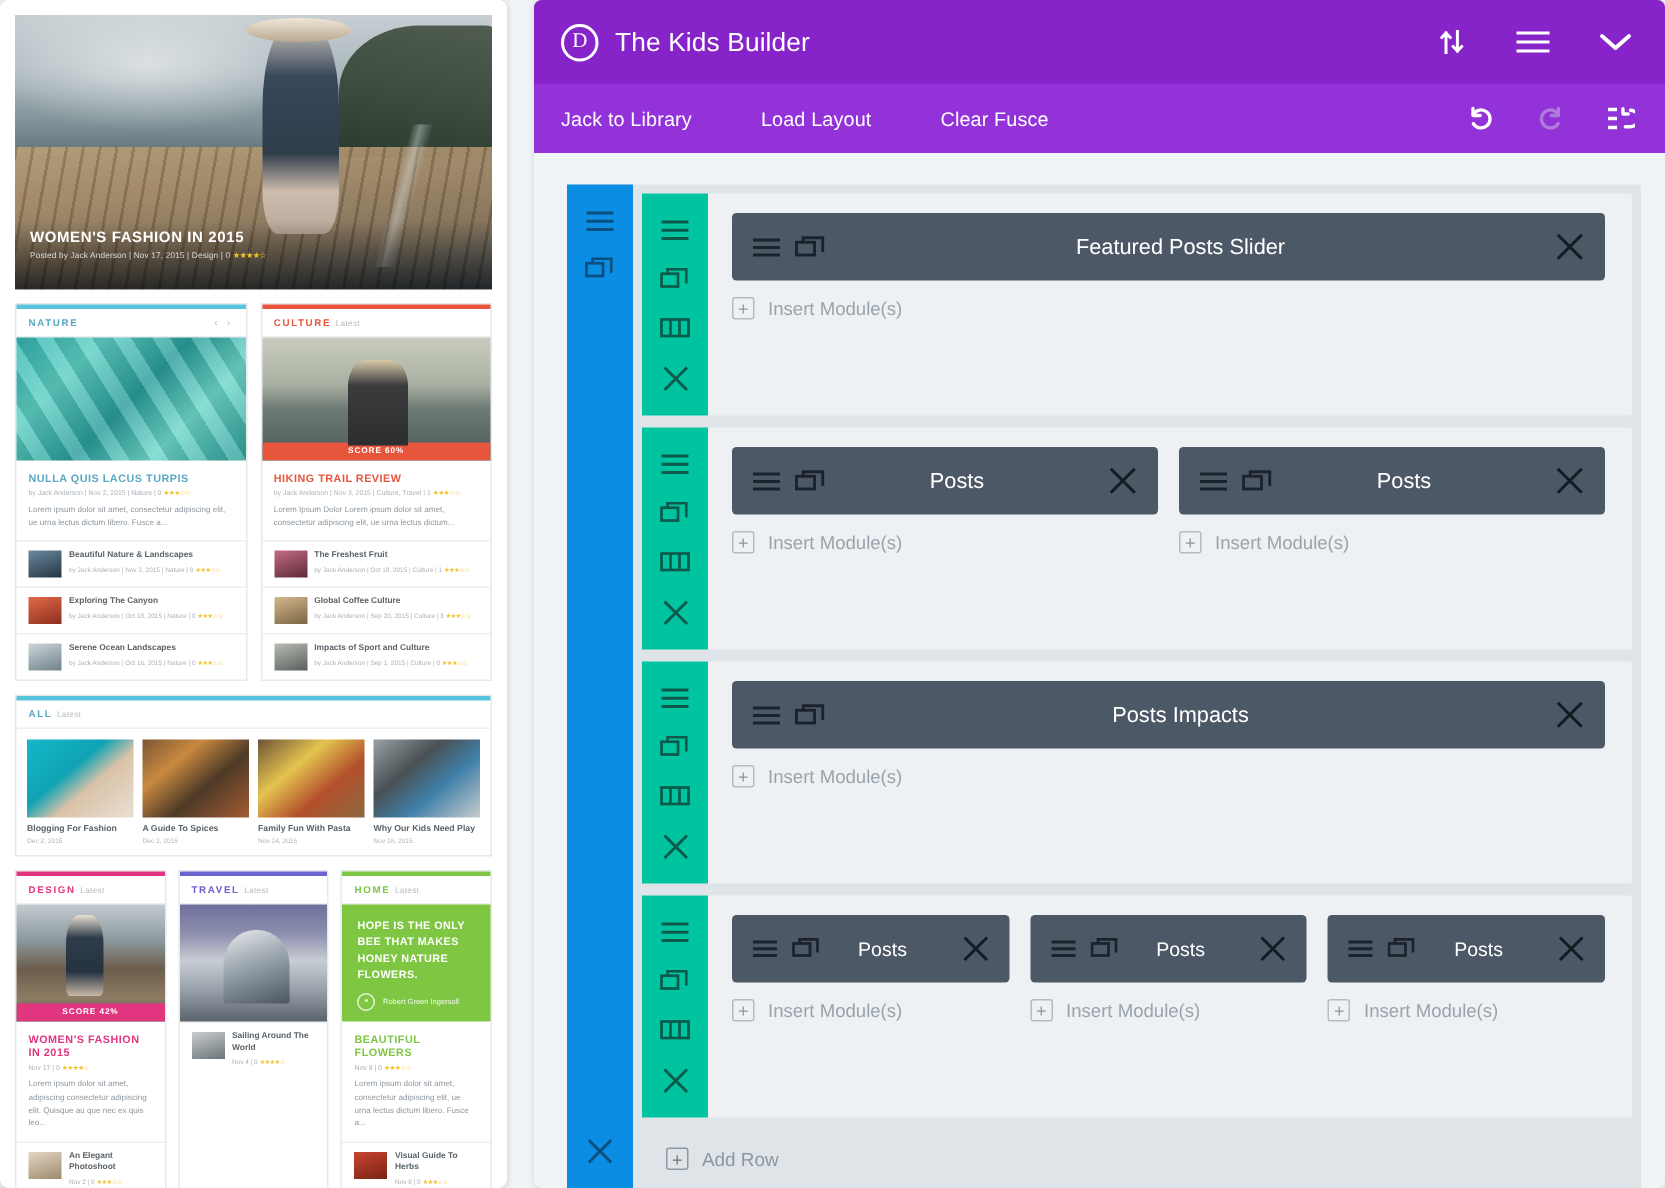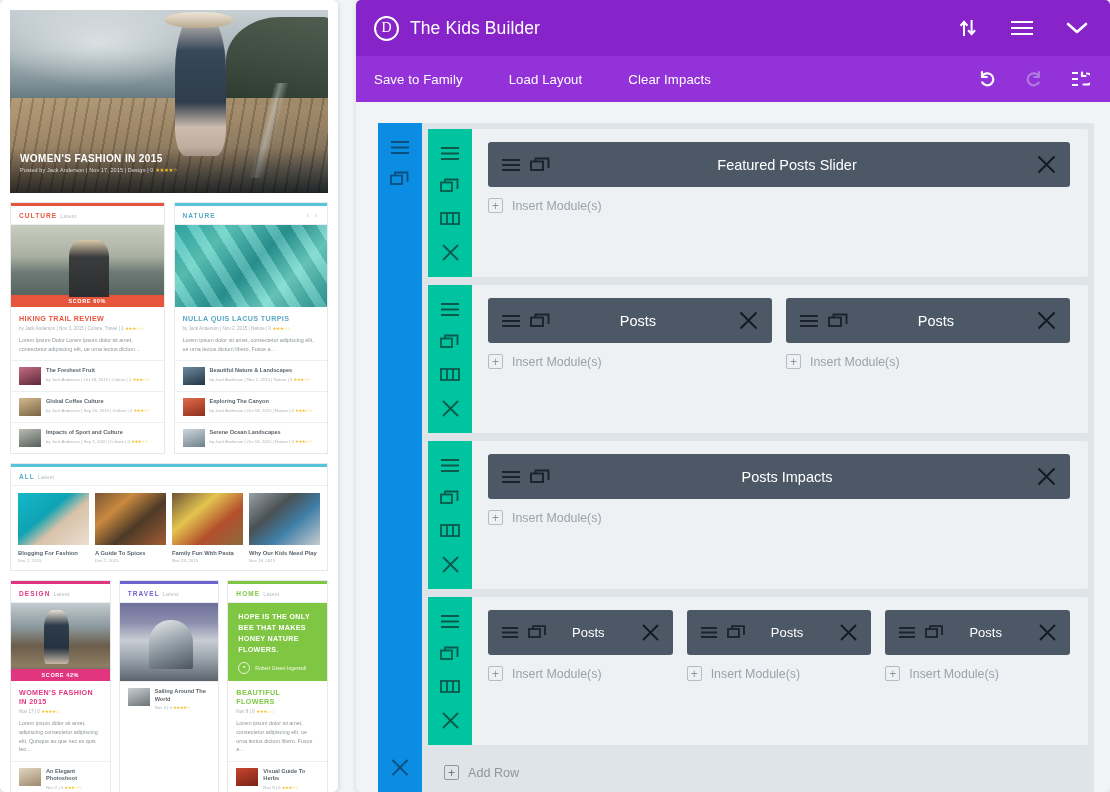--- a/index.html
+++ b/index.html
@@ -251,20 +251,67 @@
           <div class="hero-meta">
             <span>Posted by Jack Anderson | Nov 17, 2015 | Design | 0</span>
             <span class="stars">★★★★☆</span>
           </div>
         </div>
       </div>
 
       <div class="two-col">
 
         <div class="card">
+          <div class="card-top c-blue"></div>
+          <div class="card-head">
+            <div class="cat blue">NATURE</div>
+            <div class="arrows">‹ ›</div>
+          </div>
+          <div class="thumb t-agave"></div>
+          <div class="post-body">
+            <div class="post-title pt-blue">NULLA QUIS LACUS TURPIS</div>
+            <div class="post-meta">
+              <span>by Jack Anderson | Nov 2, 2015 | Nature | 0</span>
+              <span class="stars">★★★☆☆</span>
+            </div>
+            <div class="post-ex">Lorem ipsum dolor sit amet, consectetur adipiscing elit, ue urna lectus dictum libero. Fusce a...</div>
+          </div>
+          <div class="mini">
+            <div class="mini-img m1"></div>
+            <div>
+              <div class="mini-t">Beautiful Nature &amp; Landscapes</div>
+              <div class="mini-m">
+                <span>by Jack Anderson | Nov 2, 2015 | Nature | 0</span>
+                <span class="stars">★★★☆☆</span>
+              </div>
+            </div>
+          </div>
+          <div class="mini">
+            <div class="mini-img m2"></div>
+            <div>
+              <div class="mini-t">Exploring The Canyon</div>
+              <div class="mini-m">
+                <span>by Jack Anderson | Oct 18, 2015 | Nature | 0</span>
+                <span class="stars">★★★☆☆</span>
+              </div>
+            </div>
+          </div>
+          <div class="mini">
+            <div class="mini-img m3"></div>
+            <div>
+              <div class="mini-t">Serene Ocean Landscapes</div>
+              <div class="mini-m">
+                <span>by Jack Anderson | Oct 16, 2015 | Nature | 0</span>
+                <span class="stars">★★★☆☆</span>
+              </div>
+            </div>
+          </div>
+        </div>
+
+        <div class="card">
           <div class="card-top c-red"></div>
           <div class="card-head">
             <div class="cat red">
               <span>CULTURE</span><span class="cat-sub">Latest</span>
             </div>
           </div>
           <div class="thumb t-hike">
             <div class="play"></div>
             <div class="score">SCORE 60%</div>
           </div>
@@ -295,67 +342,20 @@
                 <span class="stars">★★★☆☆</span>
               </div>
             </div>
           </div>
           <div class="mini">
             <div class="mini-img m6"></div>
             <div>
               <div class="mini-t">Impacts of Sport and Culture</div>
               <div class="mini-m">
                 <span>by Jack Anderson | Sep 1, 2015 | Culture | 0</span>
-                <span class="stars">★★★☆☆</span>
-              </div>
-            </div>
-          </div>
-        </div>
-
-        <div class="card">
-          <div class="card-top c-blue"></div>
-          <div class="card-head">
-            <div class="cat blue">NATURE</div>
-            <div class="arrows">‹ ›</div>
-          </div>
-          <div class="thumb t-agave"></div>
-          <div class="post-body">
-            <div class="post-title pt-blue">NULLA QUIS LACUS TURPIS</div>
-            <div class="post-meta">
-              <span>by Jack Anderson | Nov 2, 2015 | Nature | 0</span>
-              <span class="stars">★★★☆☆</span>
-            </div>
-            <div class="post-ex">Lorem ipsum dolor sit amet, consectetur adipiscing elit, ue urna lectus dictum libero. Fusce a...</div>
-          </div>
-          <div class="mini">
-            <div class="mini-img m1"></div>
-            <div>
-              <div class="mini-t">Beautiful Nature &amp; Landscapes</div>
-              <div class="mini-m">
-                <span>by Jack Anderson | Nov 2, 2015 | Nature | 0</span>
-                <span class="stars">★★★☆☆</span>
-              </div>
-            </div>
-          </div>
-          <div class="mini">
-            <div class="mini-img m2"></div>
-            <div>
-              <div class="mini-t">Exploring The Canyon</div>
-              <div class="mini-m">
-                <span>by Jack Anderson | Oct 18, 2015 | Nature | 0</span>
-                <span class="stars">★★★☆☆</span>
-              </div>
-            </div>
-          </div>
-          <div class="mini">
-            <div class="mini-img m3"></div>
-            <div>
-              <div class="mini-t">Serene Ocean Landscapes</div>
-              <div class="mini-m">
-                <span>by Jack Anderson | Oct 16, 2015 | Nature | 0</span>
                 <span class="stars">★★★☆☆</span>
               </div>
             </div>
           </div>
         </div>
       </div>
 
       <div class="all-card">
         <div class="card-top c-blue"></div>
         <div class="card-head">
@@ -499,23 +499,23 @@
         </div>
         <div class="hi">
           <svg width="22" height="14" viewBox="0 0 22 14">
             <path d="M2 3 L11 11 L20 3" stroke="#fff" stroke-width="2.6" fill="none" stroke-linecap="round" stroke-linejoin="round"></path>
           </svg>
         </div>
       </div>
     </div>
 
     <div class="b-subbar">
-      <div class="sb-link">Save to Family</div>
+      <div class="sb-link">Jack to Library</div>
       <div class="sb-link">Load Layout</div>
-      <div class="sb-link">Clear Impacts</div>
+      <div class="sb-link">Clear Fusce</div>
       <div class="sb-icons">
         <div class="hi">
           <svg width="19" height="19" viewBox="0 0 19 19">
             <path d="M4.2 6.2 A6 6 0 1 1 4.2 12.4" stroke="#ffffff" stroke-width="2.2" fill="none" stroke-linecap="round"></path>
             <path d="M4 2.2 V7 H8.8" stroke="#ffffff" stroke-width="2.2" fill="none" stroke-linecap="round" stroke-linejoin="round"></path>
           </svg>
         </div>
         <div class="hi">
           <svg width="19" height="19" viewBox="0 0 19 19">
             <path d="M14.8 6.2 A6 6 0 1 0 14.8 12.4" stroke="#b07ade" stroke-width="2.2" fill="none" stroke-linecap="round"></path>

